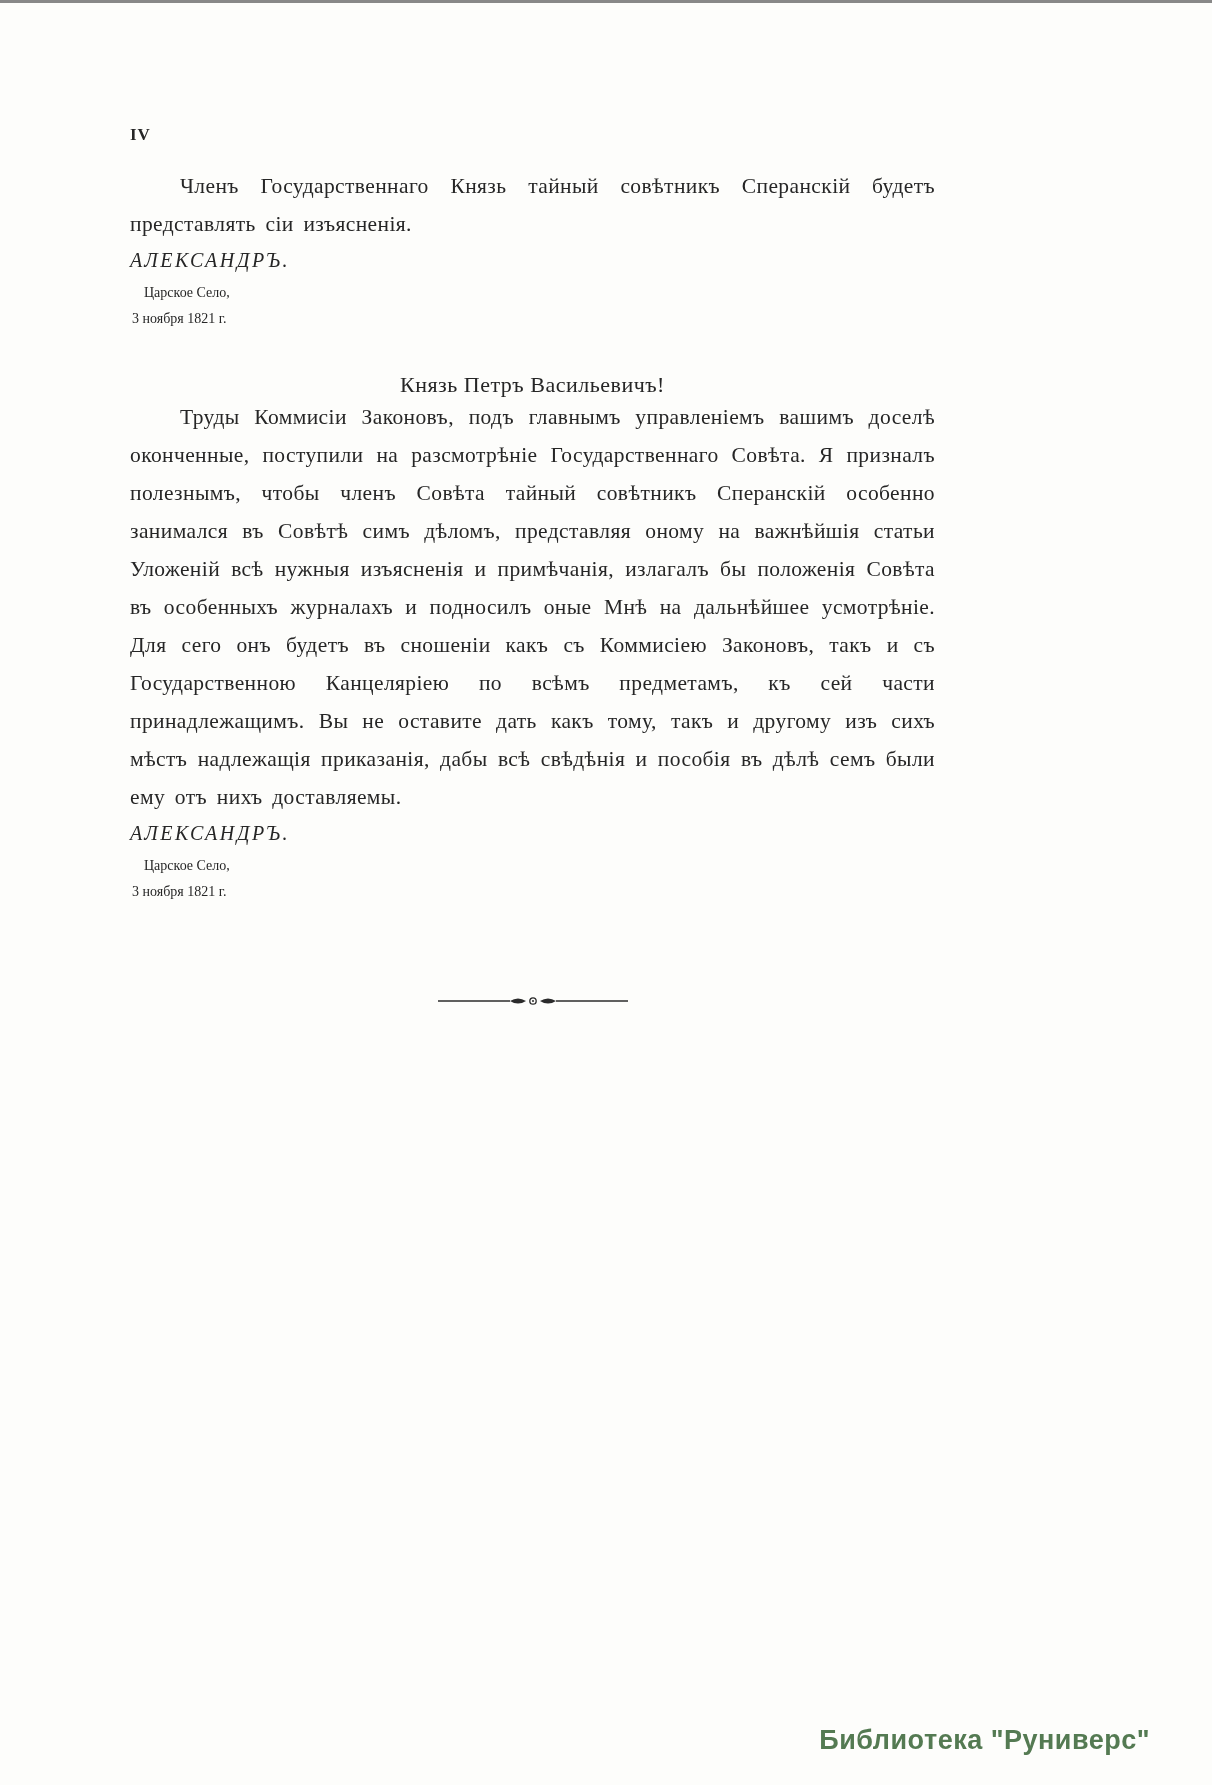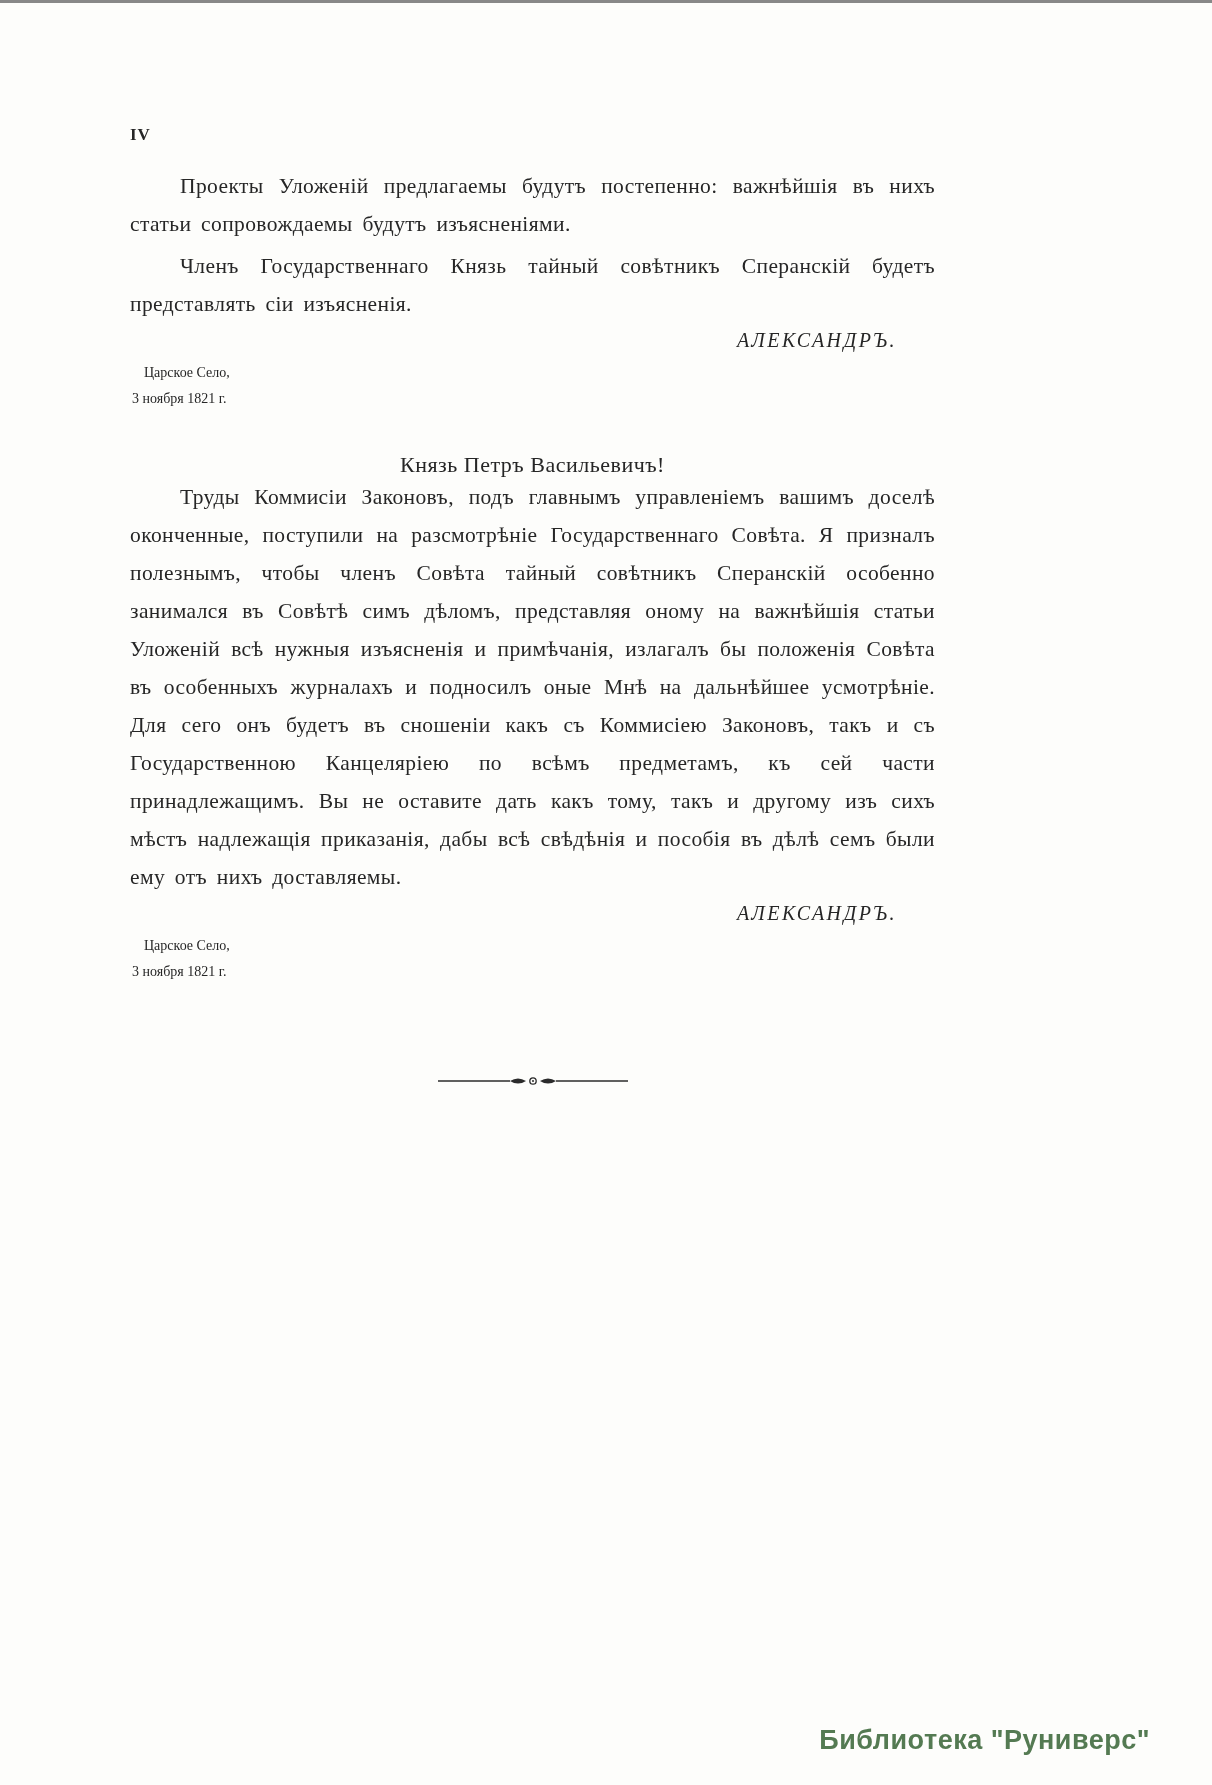--- a/index.html
+++ b/index.html
@@ -32,21 +32,21 @@
   p.body-par {
     font-size: 21.5px;
     line-height: 38px;
     text-align: justify;
     text-indent: 50px;
     word-spacing: 4px;
     letter-spacing: 0.4px;
     margin: 0 0 4px 0;
   }
   .signature-row {
-    text-align: right;
+    text-align: left;
     padding-right: 38px;
     margin-top: 6px;
     font-size: 20px;
     font-style: italic;
     letter-spacing: 2.5px;
   }
   .place-date {
     margin-top: 8px;
     font-size: 14px;
     line-height: 26px;
@@ -92,21 +92,20 @@
   }
 </style>
 </head>
 <body>
 
 <div class="page">
   <div class="content">
 
     <div class="page-number">IV</div>
 
-    <p class="body-par">Проекты Уложеній предлагаемы будутъ постепенно: важнѣйшія въ нихъ статьи сопровождаемы будутъ изъясненіями.</p>
 
     <p class="body-par">Членъ Государственнаго Князь тайный совѣтникъ Сперанскій будетъ представлять сіи изъясненія.</p>
 
     <div class="signature-row">АЛЕКСАНДРЪ.</div>
 
     <div class="place-date">
       <div class="place-line">Царское Село,</div>
       <div class="date-line">3 ноября 1821 г.</div>
     </div>
 

